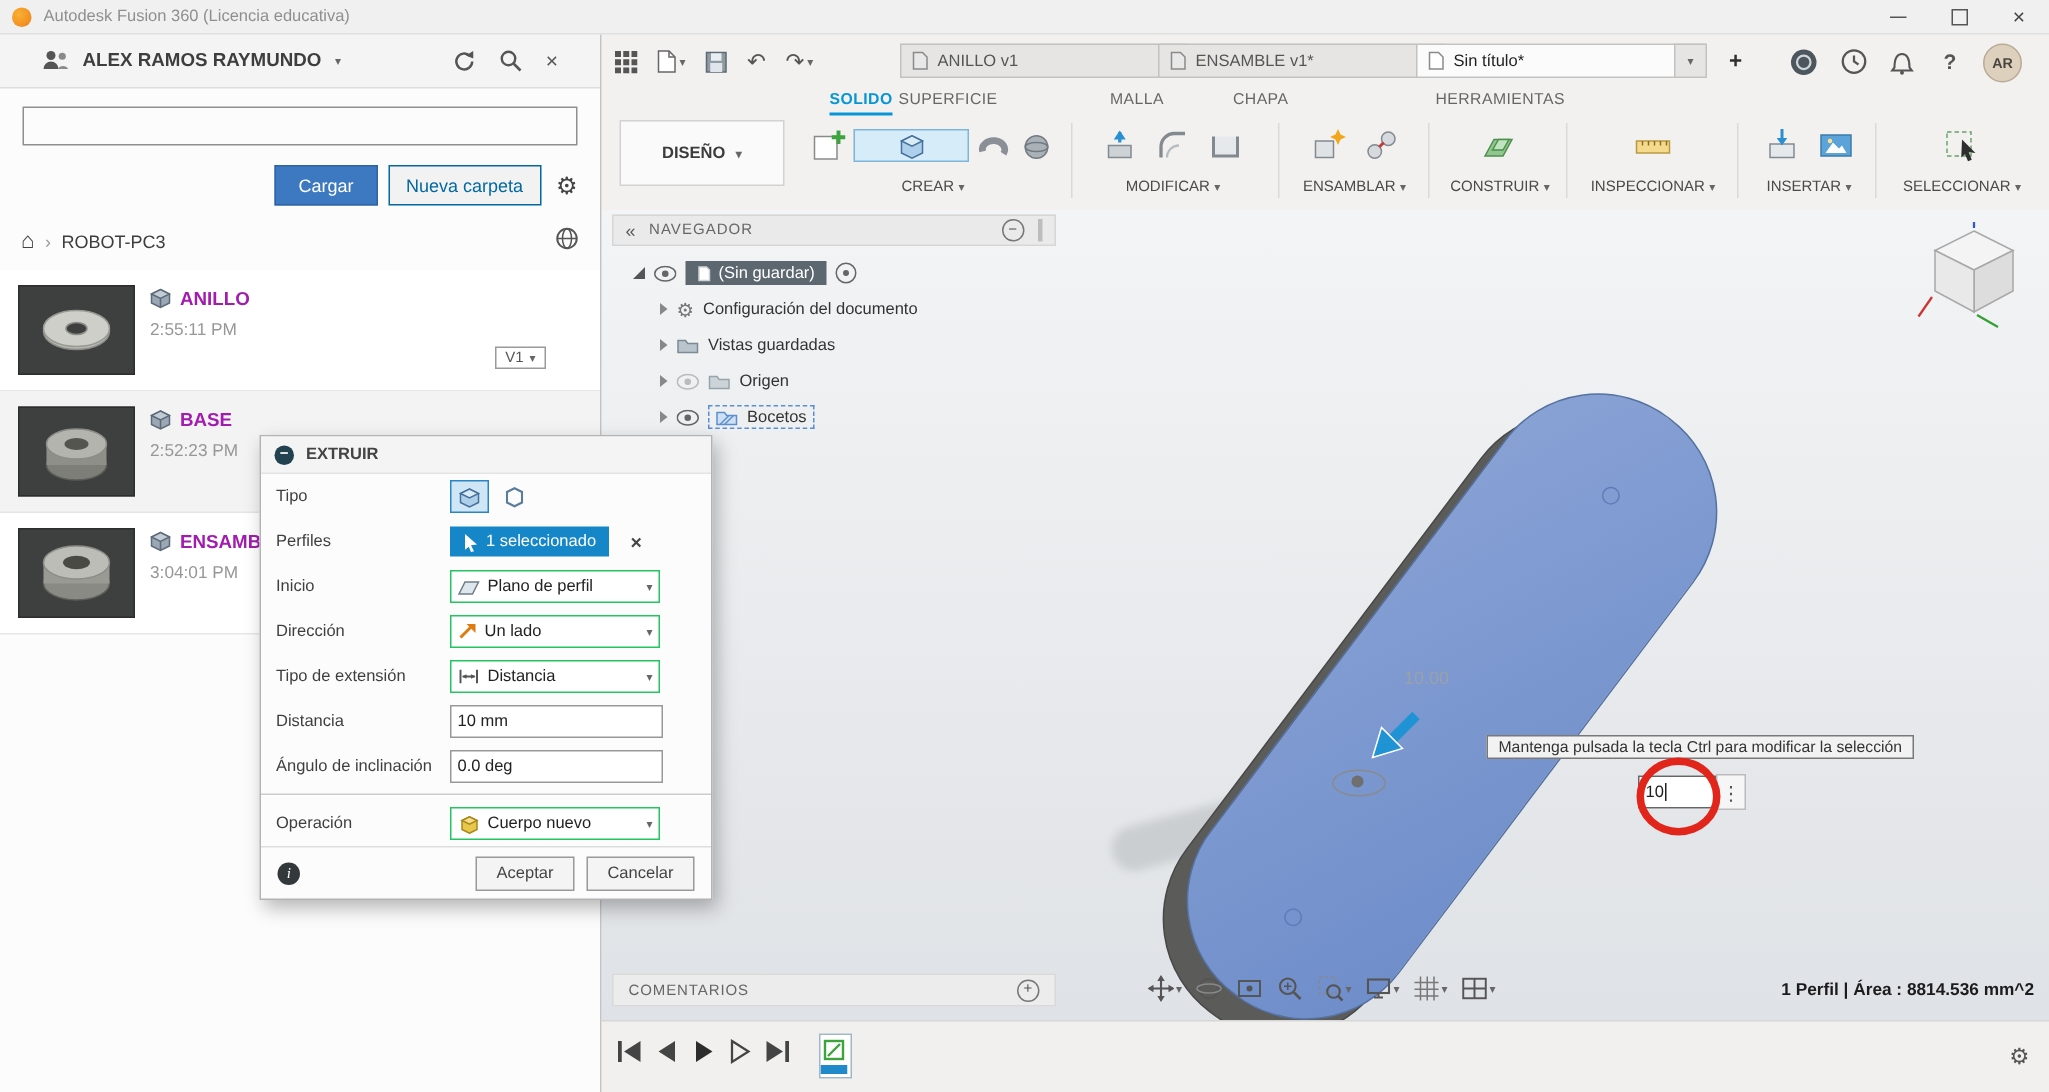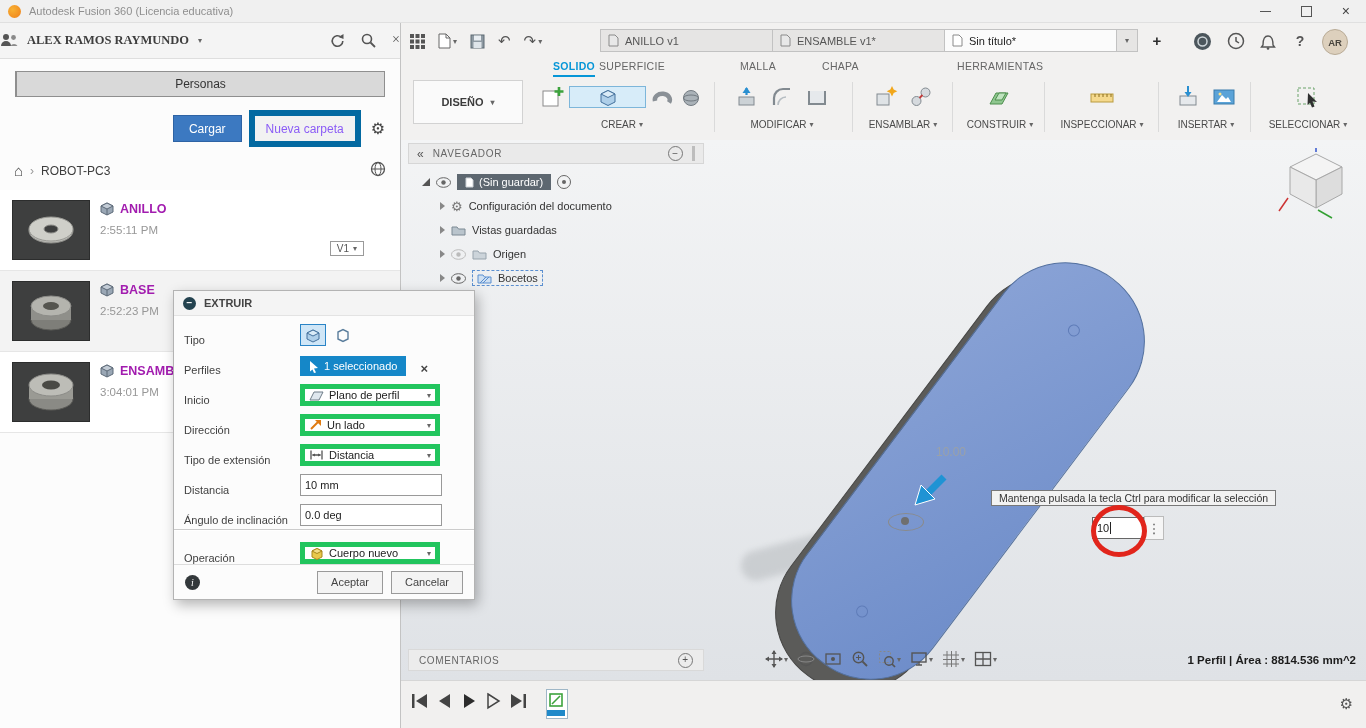--- a/index.html
+++ b/index.html
@@ -10,29 +10,29 @@
             border-bottom:1px solid #e0e0e0;display:flex;align-items:center;gap:8px;padding:0 8px;z-index:60;}
   .fusion-logo{width:13px;height:13px;border-radius:50%;background:radial-gradient(circle at 35% 35%,#f8b133,#ef7f1a);}
   .tb-title{color:#8f8f8f;font-size:11px;}
   .win-btns{margin-left:auto;display:flex;align-items:center;gap:30px;padding-right:8px;}
   .minic{width:11px;height:1px;background:#555;}
   .maxic{width:9px;height:9px;border:1px solid #555;}
   .closic{font-size:14px;color:#444;line-height:10px;}
   
   .data-panel{position:absolute;left:0;top:22px;width:400px;bottom:0;background:#fcfcfc;
               border-right:1px solid #c3c3c3;z-index:20;}
-  .dp-header{height:36px;background:#f4f4f4;border-bottom:1px solid #dedede;display:flex;align-items:center;gap:9px;padding:0 0;font-family:Liberation Serif, serif;}
+  .dp-header{height:36px;background:#f4f4f4;border-bottom:1px solid #dedede;display:flex;align-items:center;gap:9px;padding:0 28px;}
   .dp-user{font-weight:bold;font-size:12.5px;color:#3e3e3e;}
   .hd-ic{color:#555;font-size:14px;}
   .dp-tabs{display:flex;margin:12px 15px 0;height:24px;border:1px solid #8f8f8f;}
   .dp-tab{flex:1;display:flex;align-items:center;justify-content:center;font-size:12px;color:#333;background:#f1f1f1;}
   .dp-tab.alt{background:#d9d9d9;border-left:1px solid #8f8f8f;}
   .dp-actions{display:flex;align-items:center;justify-content:flex-end;gap:7px;margin:13px 15px 0;}
   .btn-blue{background:#3c79c1;color:#fff;border:1px solid #2e63a4;height:25px;padding:0 15px;font-size:12px;display:flex;align-items:center;}
-  .btn-gray{background:#f2f2f2;border:6px solid #0369a1;height:25px;padding:0 11px;font-size:12px;color:#8b5cf6;display:flex;align-items:center;}
+  .btn-gray{background:#f2f2f2;border:1px solid #0369a1;height:25px;padding:0 11px;font-size:12px;color:#0369a1;display:flex;align-items:center;}
   .dp-crumb{display:flex;align-items:center;gap:7px;margin:14px 14px 10px;font-size:12px;color:#3d3d3d;}
   .crumb-home{font-size:15px;color:#444;}
   .dp-item{position:relative;height:80px;border-bottom:1px solid #e6e6e6;background:#fff;}
   .dp-item.alt{background:#f3f3f3;}
   .thumb{position:absolute;left:12px;top:10px;width:76px;height:58px;background:#3e3f3f;border:1px solid #2c2d2d;}
   .item-name{position:absolute;left:100px;top:12px;font-weight:bold;font-size:12.5px;color:#a21caf;display:flex;gap:6px;align-items:center;}
   .item-time{position:absolute;left:100px;top:34px;color:#979797;font-size:11.5px;}
   .ver-chip{position:absolute;right:36px;bottom:14px;border:1px solid #9a9a9a;background:#fff;font-size:10px;padding:1px 6px;display:flex;gap:4px;color:#555;align-items:center;}
   
   .main-top{position:absolute;left:400px;top:22px;right:0;height:118px;background:#f2f1f0;border-bottom:1px solid #cfcfcf;}
@@ -78,23 +78,23 @@
   .view-toolbar{position:absolute;left:362px;top:508px;display:flex;align-items:center;gap:3px;}
   .vt-btn{height:22px;display:flex;align-items:center;justify-content:center;padding:0 3px;gap:1px;color:#555;}
   .comments-bar{position:absolute;left:8px;top:509px;width:296px;height:22px;background:#ececec;border:1px solid #d9d9d9;
                 display:flex;align-items:center;padding:0 10px;font-size:10px;color:#666;letter-spacing:.6px;box-sizing:border-box;}
   
   .dialog{position:absolute;left:173px;top:290px;width:300px;background:#fcfcfc;border:1px solid #b3b3b3;
           box-shadow:3px 5px 12px rgba(0,0,0,.28);z-index:40;}
   .dlg-header{height:24px;display:flex;align-items:center;gap:8px;padding:0 9px;font-weight:bold;font-size:11px;color:#444;
               background:#f4f4f4;border-bottom:1px solid #e3e3e3;}
   .dlg-dot{width:13px;height:13px;border-radius:50%;background:#23424f;color:#fff;display:flex;align-items:center;justify-content:center;font-size:10px;line-height:10px;}
-  .dlg-row{display:flex;align-items:flex-end;height:30px;padding:0 10px;}
+  .dlg-row{display:flex;align-items:center;height:30px;padding:0 10px;}
   .dlg-label{flex:0 0 116px;font-size:11px;color:#3f3f3f;}
-  .sel{width:140px;height:22px;border:5px solid #22c55e;background:#fff;display:flex;align-items:center;gap:5px;padding:0 4px;font-size:11px;color:#222;box-sizing:border-box;}
+  .sel{width:140px;height:22px;border:1px solid #22c55e;background:#fff;display:flex;align-items:center;gap:5px;padding:0 4px;font-size:11px;color:#222;box-sizing:border-box;}
   .sel .chev{margin-left:auto;}
   .inp{width:132px;height:20px;border:1px solid #999;background:#fff;font:11px "Liberation Sans",sans-serif;padding:0 4px;color:#222;}
   .type-btn{width:26px;height:22px;display:flex;align-items:center;justify-content:center;box-sizing:border-box;margin-right:4px;}
   .type-btn.sel2{background:#cfe6f7;border:1px solid #2a84c6;}
   .chip-blue{height:20px;background:#1587c8;color:#fff;display:flex;align-items:center;gap:5px;padding:0 9px;font-size:11px;}
   .dlg-div{border-top:1px solid #ccc;border-bottom:1px solid #fff;margin:3px 0;}
   .dlg-footer{border-top:1px solid #ddd;height:34px;display:flex;align-items:center;padding:0 11px;gap:8px;}
   .btn-sm{height:21px;padding:0 13px;border:1px solid #9a9a9a;background:#f4f4f4;font-size:11px;color:#444;display:flex;align-items:center;}
   .info-dot{width:15px;height:15px;border-radius:50%;background:#33383b;color:#fff;display:flex;align-items:center;justify-content:center;
             font-size:10px;font-family:"Liberation Serif",serif;font-style:italic;}
@@ -592,21 +592,20 @@
           </svg>
         <svg width="15" height="15">
             <circle cx="6" cy="6" r="4.5" fill="none" stroke="#555" stroke-width="1.6"></circle>
             <path d="M9.5 9.5 L14 14" stroke="#555" stroke-width="1.8"></path>
           </svg>
         <span class="hd-ic">×</span>
       </span>
     </div>
 
     <div class="dp-tabs">
-      <span class="dp-tab alt">Personas</span>
     </div>
 
     <div class="dp-actions">
       <span class="btn-blue">Cargar</span>
       <span class="btn-gray">Nueva carpeta</span>
       <span style="font-size:16px;color:#444;margin-left:3px;">⚙</span>
     </div>
 
     <div class="dp-crumb">
       <span class="crumb-home">⌂</span>

